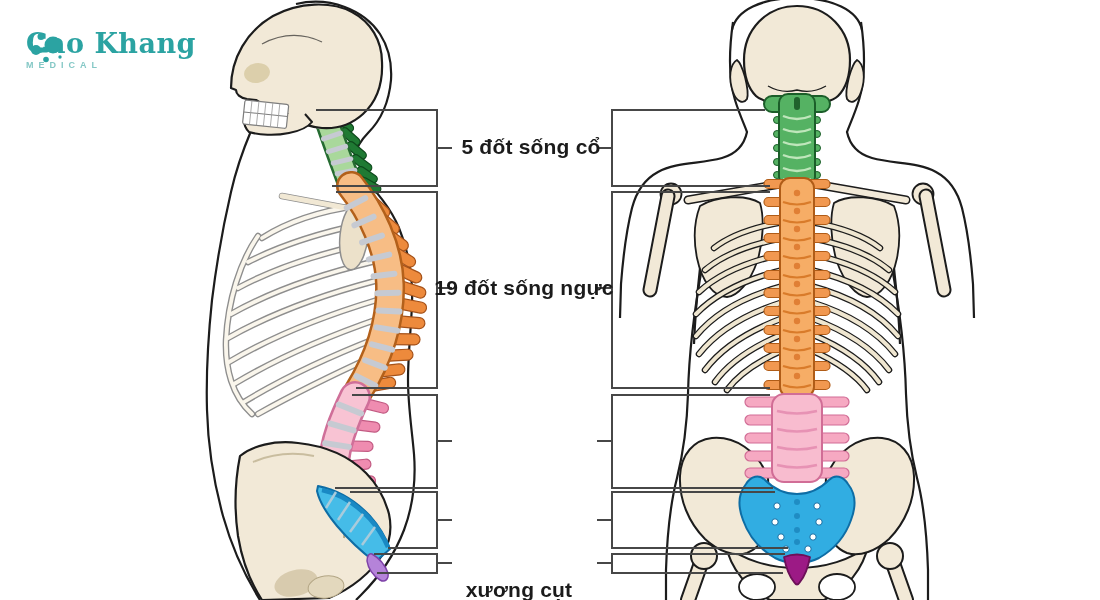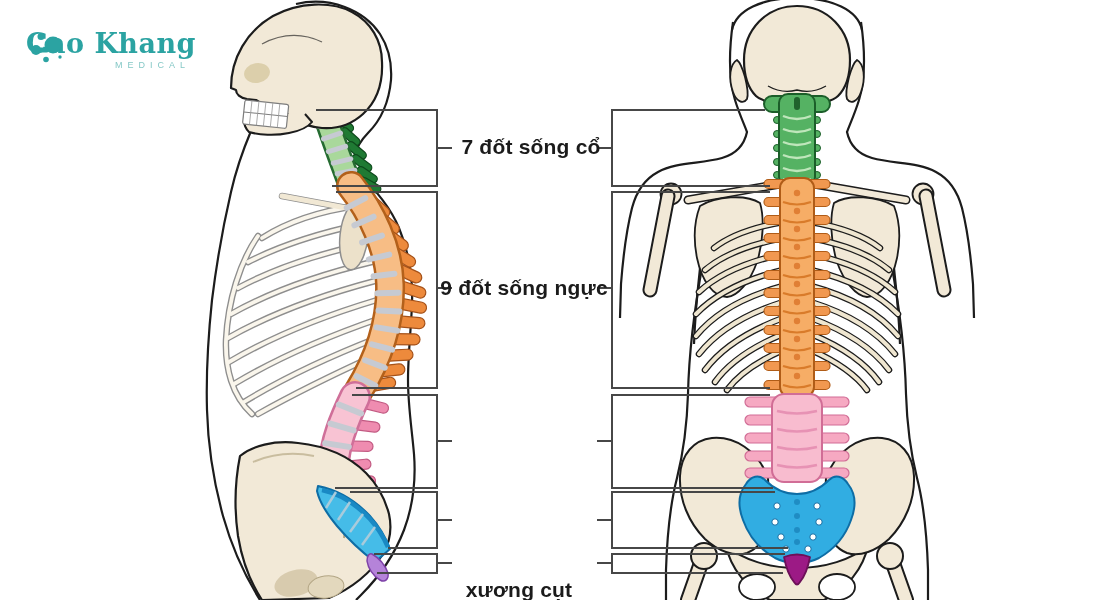--- a/index.html
+++ b/index.html
@@ -5,22 +5,22 @@
   html,body{margin:0;padding:0;background:#fff;}
   .stage{position:relative;width:1100px;height:600px;background:#ffffff;overflow:hidden;
          font-family:"Liberation Sans",sans-serif;}
   .stage svg{position:absolute;left:0;top:0;}
   .seg-label{position:absolute;transform:translate(-50%,-50%);font-weight:700;font-size:21px;
              color:var(--label-color,#1b1b1b);white-space:nowrap;letter-spacing:.2px;}
   .logo{position:absolute;left:26px;top:30px;display:flex;align-items:flex-start;gap:7px;}
   .logo-txt{display:flex;flex-direction:column;}
   .logo-name{font-family:"DejaVu Serif",serif;font-size:27px;line-height:1.0;font-weight:600;
              color:var(--brand-teal,#2ba3a2);letter-spacing:.5px;}
-  .logo-sub{font-size:9px;font-weight:400;letter-spacing:5px;color:var(--brand-teal-light,#82c7c5);
-            text-align:right;padding-right:6px;margin-top:3px;}
+  .logo-sub{font-size:9px;font-weight:700;letter-spacing:5px;color:var(--brand-teal-light,#82c7c5);
+            text-align:left;padding-right:6px;margin-top:3px;}
 </style>
 </head>
 <body>
 
 <div class="stage">
 
   <svg width="1100" height="600" viewBox="0 0 1100 600">
     <defs>
       <rect id="pc" x="-3" y="-4" width="23" height="8" rx="4" fill="#1f7a33" stroke="#0e4a1c" stroke-width="1.2"></rect>
       <rect id="pt" x="-4" y="-5.5" width="34" height="11" rx="5.5" fill="#ed8a3c" stroke="#a5521a" stroke-width="1.2"></rect>
@@ -355,22 +355,22 @@
       <path d="M350,492 H437 V548 H388 M437,520 H452"></path>
       <path d="M374,554 H437 V573 H377 M437,563 H452"></path>
       <path d="M765,110 H612 V186 H770 M612,148 H597"></path>
       <path d="M770,192 H612 V388 H770 M612,288 H597"></path>
       <path d="M770,395 H612 V488 H773 M612,441 H597"></path>
       <path d="M775,492 H612 V548 H788 M612,520 H597"></path>
       <path d="M785,554 H612 V573 H783 M612,563 H597"></path>
     </g>
   </svg>
 
-  <div class="seg-label" style="left:531px; top:147px;">7 đốt sống cổ</div>
-  <div class="seg-label" style="left:524px; top:288px;">9 đốt sống ngực</div>
+  <div class="seg-label" style="left:531px; top:147px;">5 đốt sống cổ</div>
+  <div class="seg-label" style="left:524px; top:288px;">19 đốt sống ngực</div>
   <div class="seg-label" style="left:519px; top:562px;margin-top:28px;">xương cụt</div>
 
   <div class="logo">
     <svg width="40" height="36" viewBox="0 0 40 36">
       <g fill="#2ba3a2">
         <circle cx="27" cy="15" r="8.5"></circle>
         <rect x="8" y="17.5" width="15" height="5" rx="2.5"></rect>
         <circle cx="10" cy="20" r="5"></circle>
         <circle cx="15" cy="6.5" r="3.5"></circle>
         <circle cx="4" cy="11.5" r="2.2"></circle>

